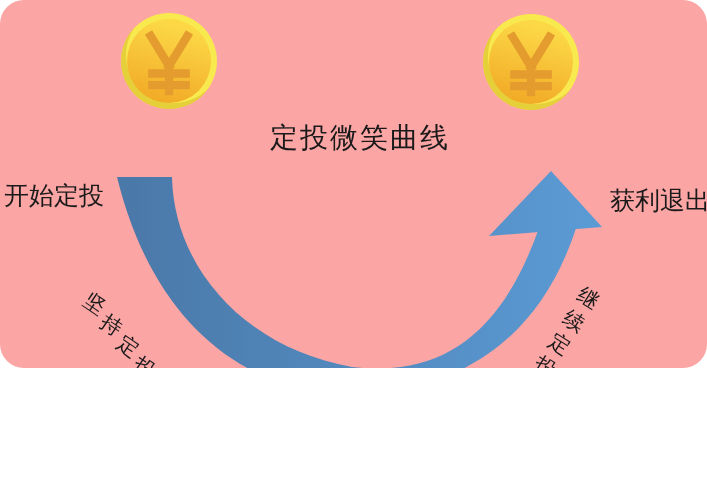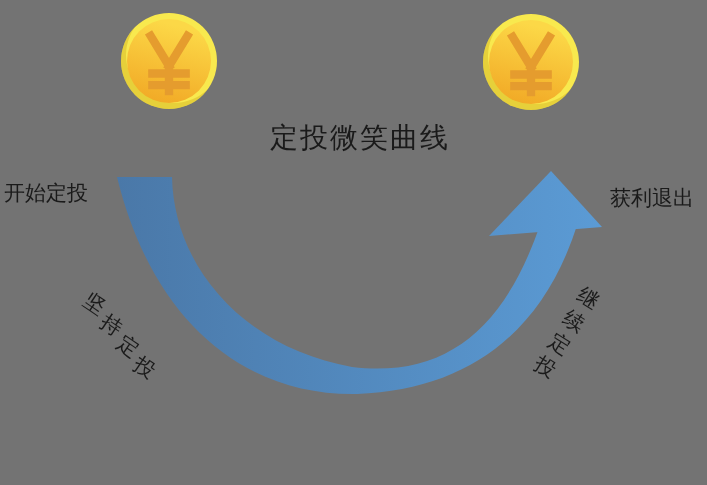--- a/index.html
+++ b/index.html
@@ -1,20 +1,21 @@
 <!DOCTYPE html>
 <html style="--curve-start: #4a78a8; --curve-end: #5b9bd5; --coin-ring: #f8e94e; --coin-face-top: #fcd847; --coin-face-bottom: #f2ab27; --yuan-symbol: #e59c2e; --text: #1a1a1a;"><head>
 <meta charset="utf-8">
 <style>
   html,body { margin:0; padding:0; background:#ffffff; }
   .stage {
-    position:relative; width:707px; height:485px; background:#737373;
+    position:relative; width:707px; height:368px; background:#fca5a5;
     overflow:hidden;
     font-family:"Liberation Serif","DejaVu Serif",serif;
     color:var(--text,#1a1a1a);
+    border-radius:24px;
   }
 
   
   .curve-svg { position:absolute; left:0; top:0; width:707px; height:485px; }
   .grad-start { stop-color:var(--curve-start,#4a78a8); }
   .grad-end   { stop-color:var(--curve-end,#5b9bd5); }
 
   
   .coin {
     position:absolute; width:96px; height:96px; border-radius:50%;
@@ -28,21 +29,21 @@
     background:linear-gradient(195deg, var(--coin-face-top,#fcd847) 15%, var(--coin-face-bottom,#f2ab27) 90%);
   }
   .yuan-svg { position:absolute; left:8px; top:8px; width:80px; height:80px; }
   .yuan-stroke { stroke:var(--yuan-symbol,#e59c2e); stroke-width:5; fill:none; stroke-linecap:square; }
 
   
   .title {
     position:absolute; left:240px; top:119px; width:240px; text-align:center;
     font-size:28px; letter-spacing:2px; white-space:nowrap;
   }
-  .side-label { position:absolute; font-size:21px; white-space:nowrap; }
+  .side-label { position:absolute; font-size:25px; white-space:nowrap; }
   .side-label.start { left:4px;  top:179px; }
   .side-label.exit  { left:610px; top:184px; }
 
   .rot-label {
     position:absolute; display:flex; flex-direction:column; align-items:center;
     font-size:21px;
   }
   .rot-label span {
     display:block; width:27px; height:27px; line-height:27px; text-align:center;
   }

